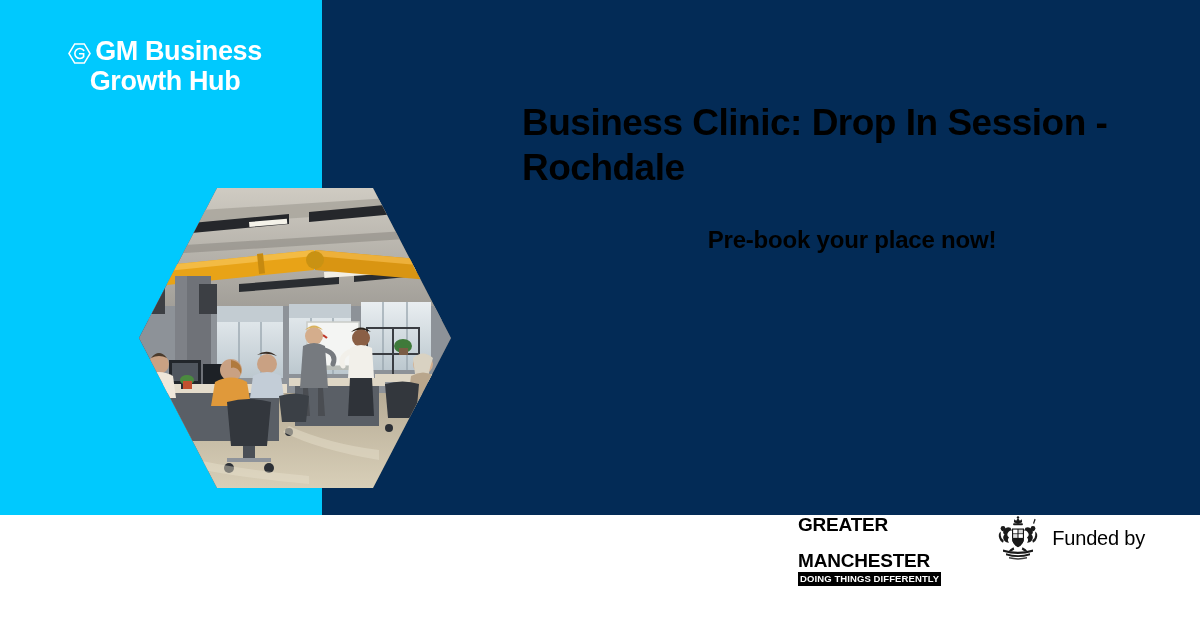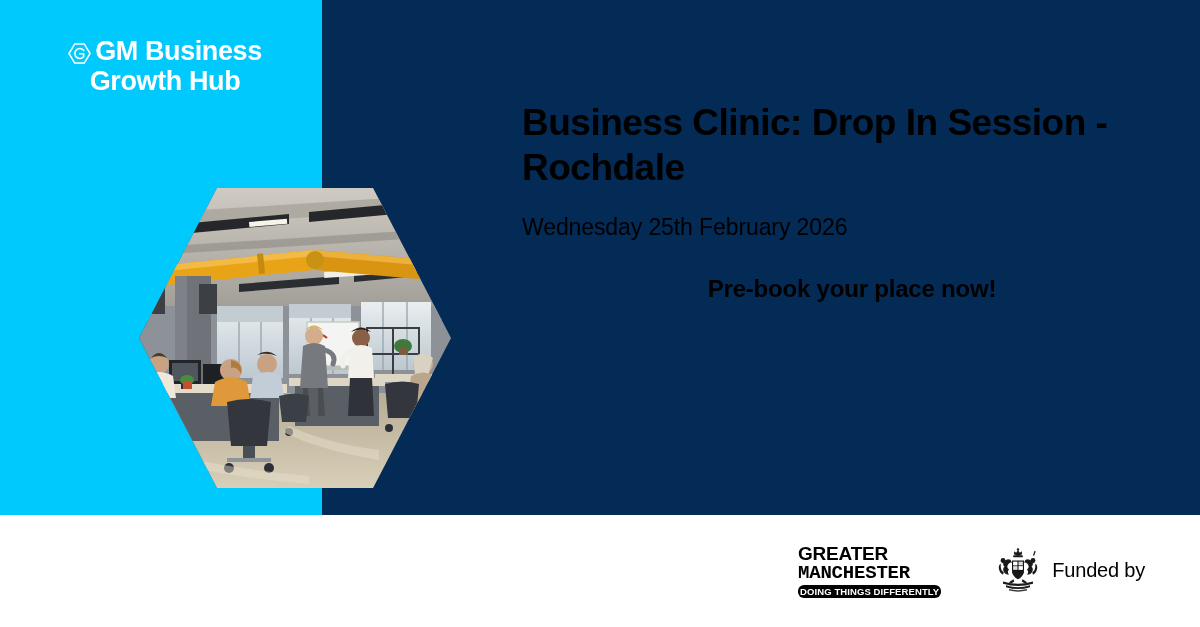--- a/index.html
+++ b/index.html
@@ -134,47 +134,46 @@
     width: 1200px;
     height: 112px;
     background: #ffffff;
   }
   .footer-logos {
     position: absolute;
     right: 55px;
     top: 0;
     height: 112px;
     display: flex;
-    align-items: center;
+    align-items: flex-start;
     gap: 26px;
   }
 
   
   .gm-logo {
     color: #000000;
     line-height: 1;
   }
   .gm-logo-l1, .gm-logo-l2 {
     font-size: 19px;
     font-weight: bold;
     letter-spacing: -0.2px;
     display: block;
   }
-  .gm-logo-l2 { margin-top: 1px; font-family: Liberation Mono, monospace; }
+  .gm-logo-l2 { margin-top: 17px; }
   .gm-logo-tag {
     margin-top: 2px;
     background: #000000;
     color: #ffffff;
     font-size: 9.5px;
     font-weight: bold;
     letter-spacing: 0.1px;
     padding: 2px 2px 2px 2px;
     display: block;
     text-align: center;
-    border-radius: 6px;
   }
 
   .divider {
     width: 1px;
     height: 0px;
   }
 
   
   .ukg-logo {
     display: flex;
@@ -344,21 +343,20 @@
         <ellipse cx="48" cy="192" rx="7" ry="5" fill="#4b8a3f"></ellipse>
         <rect x="44" y="193" width="9" height="8" fill="#c2502f"></rect>
 
         <path d="M150 238 q40 18 90 24 l0 10 q-60 -10 -96 -28 Z" fill="#e2dac6" opacity="0.55"></path>
         <path d="M40 268 q60 14 130 20 l0 8 q-90 -8 -140 -22 Z" fill="#e6dfcd" opacity="0.45"></path>
       </svg>
     </div>
 
     <div class="copy">
       <h1 class="event-title">Business Clinic: Drop In Session - Rochdale</h1>
-      <p class="event-meta">Wednesday 25th February 2026</p>
       <p class="event-cta">Pre-book your place now!</p>
     </div>
   </div>
 
   <div class="footer">
     <div class="footer-logos">
 
       <div class="gm-logo">
         <span class="gm-logo-l1">GREATER</span>
         <span class="gm-logo-l2">MANCHESTER</span>

